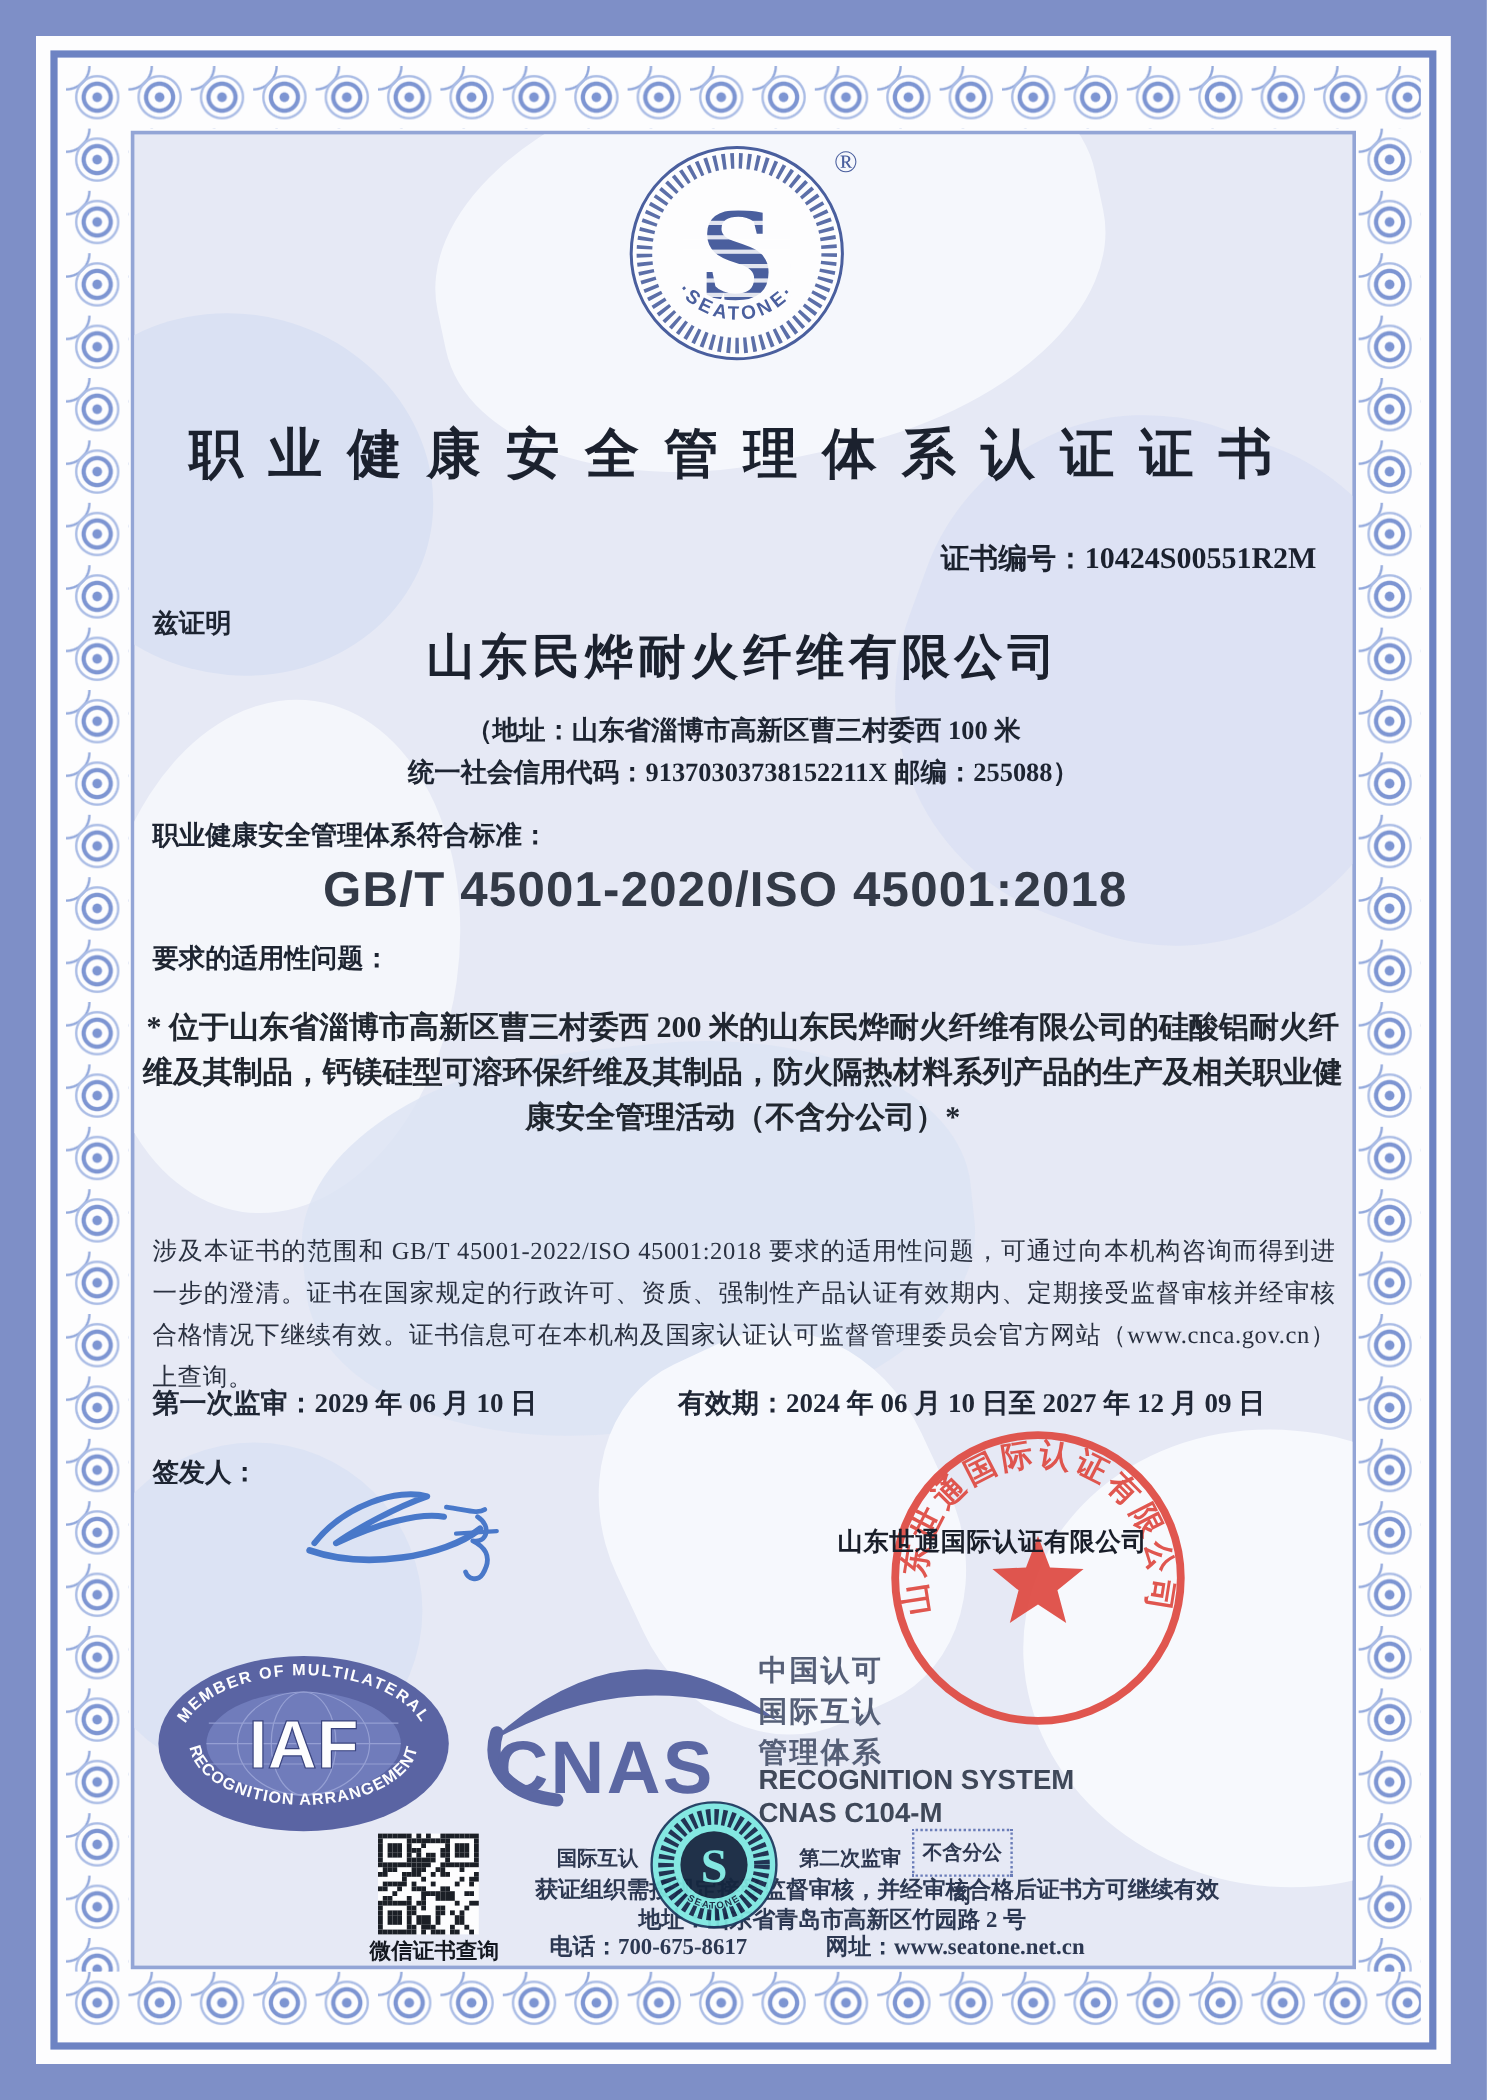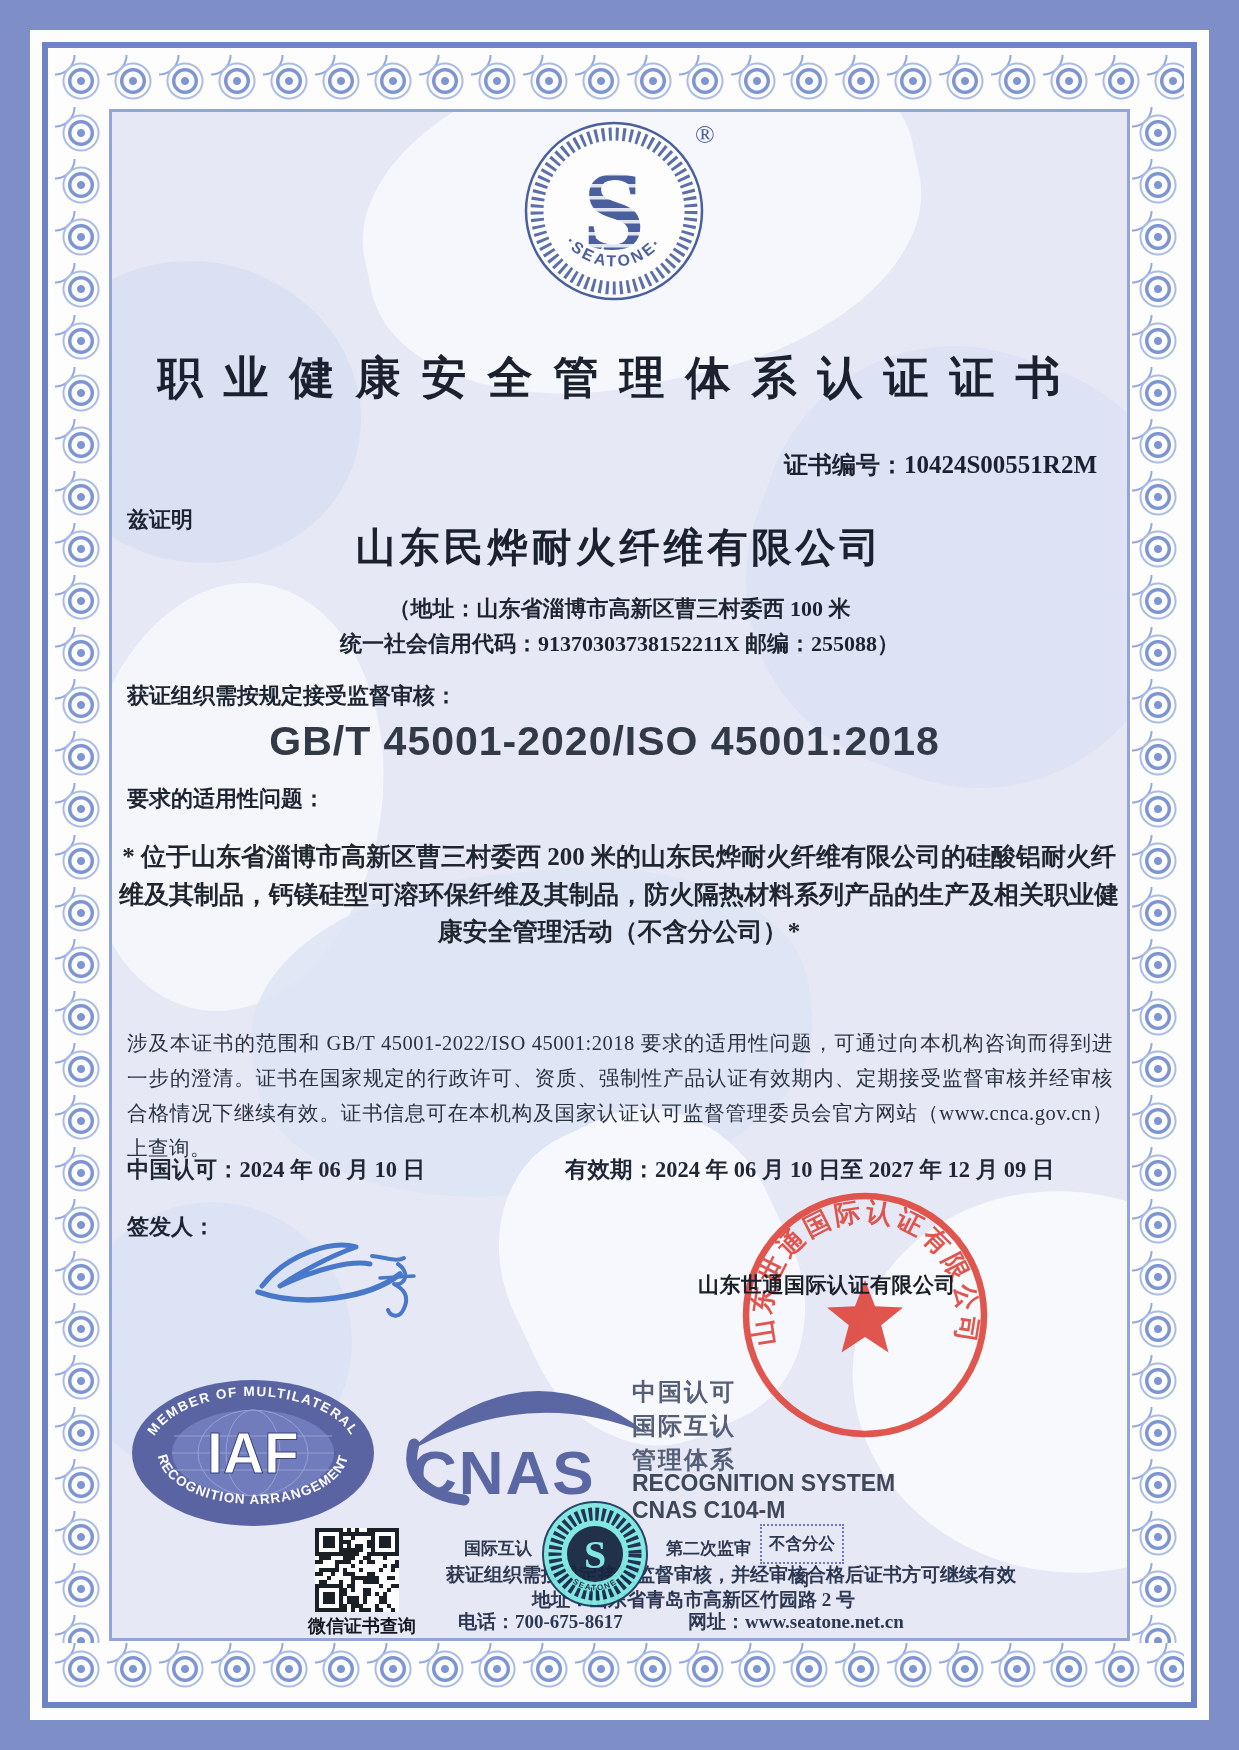--- a/index.html
+++ b/index.html
@@ -89,27 +89,27 @@
   </text>
 </svg>
 <div class="abs cn" style="left:695px;top:120px;font-size:26px;color:#4a5f9e;">®</div>
 
 <div class="abs cn title">职业健康安全管理体系认证证书</div>
 <div class="abs cn certno"><span>证书编号：</span><span style="font-size:25px;">10424S00551R2M</span></div>
 <div class="abs cn certify">兹证明</div>
 <div class="abs cn company">山东民烨耐火纤维有限公司</div>
 <div class="abs cn addr1">（地址：山东省淄博市高新区曹三村委西 100 米</div>
 <div class="abs cn addr2">统一社会信用代码：91370303738152211X 邮编：255088）</div>
-<div class="abs cn stdlabel">获证组织需按规定接受监督审核：</div>
+<div class="abs cn stdlabel">职业健康安全管理体系符合标准：</div>
 <div class="abs sans standard">GB/T 45001-2020/ISO 45001:2018</div>
 <div class="abs cn scopelabel">要求的适用性问题：</div>
 <div class="abs cn scope">* 位于山东省淄博市高新区曹三村委西 200 米的山东民烨耐火纤维有限公司的硅酸铝耐火纤维及其制品，钙镁硅型可溶环保纤维及其制品，防火隔热材料系列产品的生产及相关职业健康安全管理活动（不含分公司）*</div>
 <div class="abs cn note">涉及本证书的范围和 GB/T 45001-2022/ISO 45001:2018 要求的适用性问题，可通过向本机构咨询而得到进一步的澄清。证书在国家规定的行政许可、资质、强制性产品认证有效期内、定期接受监督审核并经审核合格情况下继续有效。证书信息可在本机构及国家认证认可监督管理委员会官方网站（www.cnca.gov.cn）上查询。</div>
 
-<div class="abs cn daterow" style="left:127px;top:1154px;"><span>中国认可：</span><span>2024 年 06 月 10 日</span></div>
+<div class="abs cn daterow" style="left:127px;top:1154px;"><span>第一次监审：</span><span>2029 年 06 月 10 日</span></div>
 <div class="abs cn daterow" style="left:565px;top:1154px;"><span>有效期：</span><span>2024 年 06 月 10 日至 2027 年 12 月 09 日</span></div>
 <div class="abs cn signer">签发人：</div>
 
 <svg class="abs" style="left:252px;top:1234px;" width="195" height="90" viewBox="0 0 195 90">
   <g fill="none" stroke="#3c6fc6" stroke-linecap="round" stroke-linejoin="round" opacity="0.92">
     <path d="M 10 52 C 35 20, 80 6, 104 13 C 78 22, 45 40, 28 52 C 62 36, 98 26, 118 30" stroke-width="5"></path>
     <path d="M 6 58 C 52 74, 118 64, 148 40" stroke-width="5.5"></path>
     <path d="M 120 22 C 136 24, 146 28, 152 24" stroke-width="4"></path>
     <path d="M 146 30 C 158 38, 154 52, 142 50 C 150 54, 160 62, 150 78 C 146 84, 138 82, 136 76" stroke-width="4"></path>
     <path d="M 128 44 L 162 42" stroke-width="3.5"></path>

